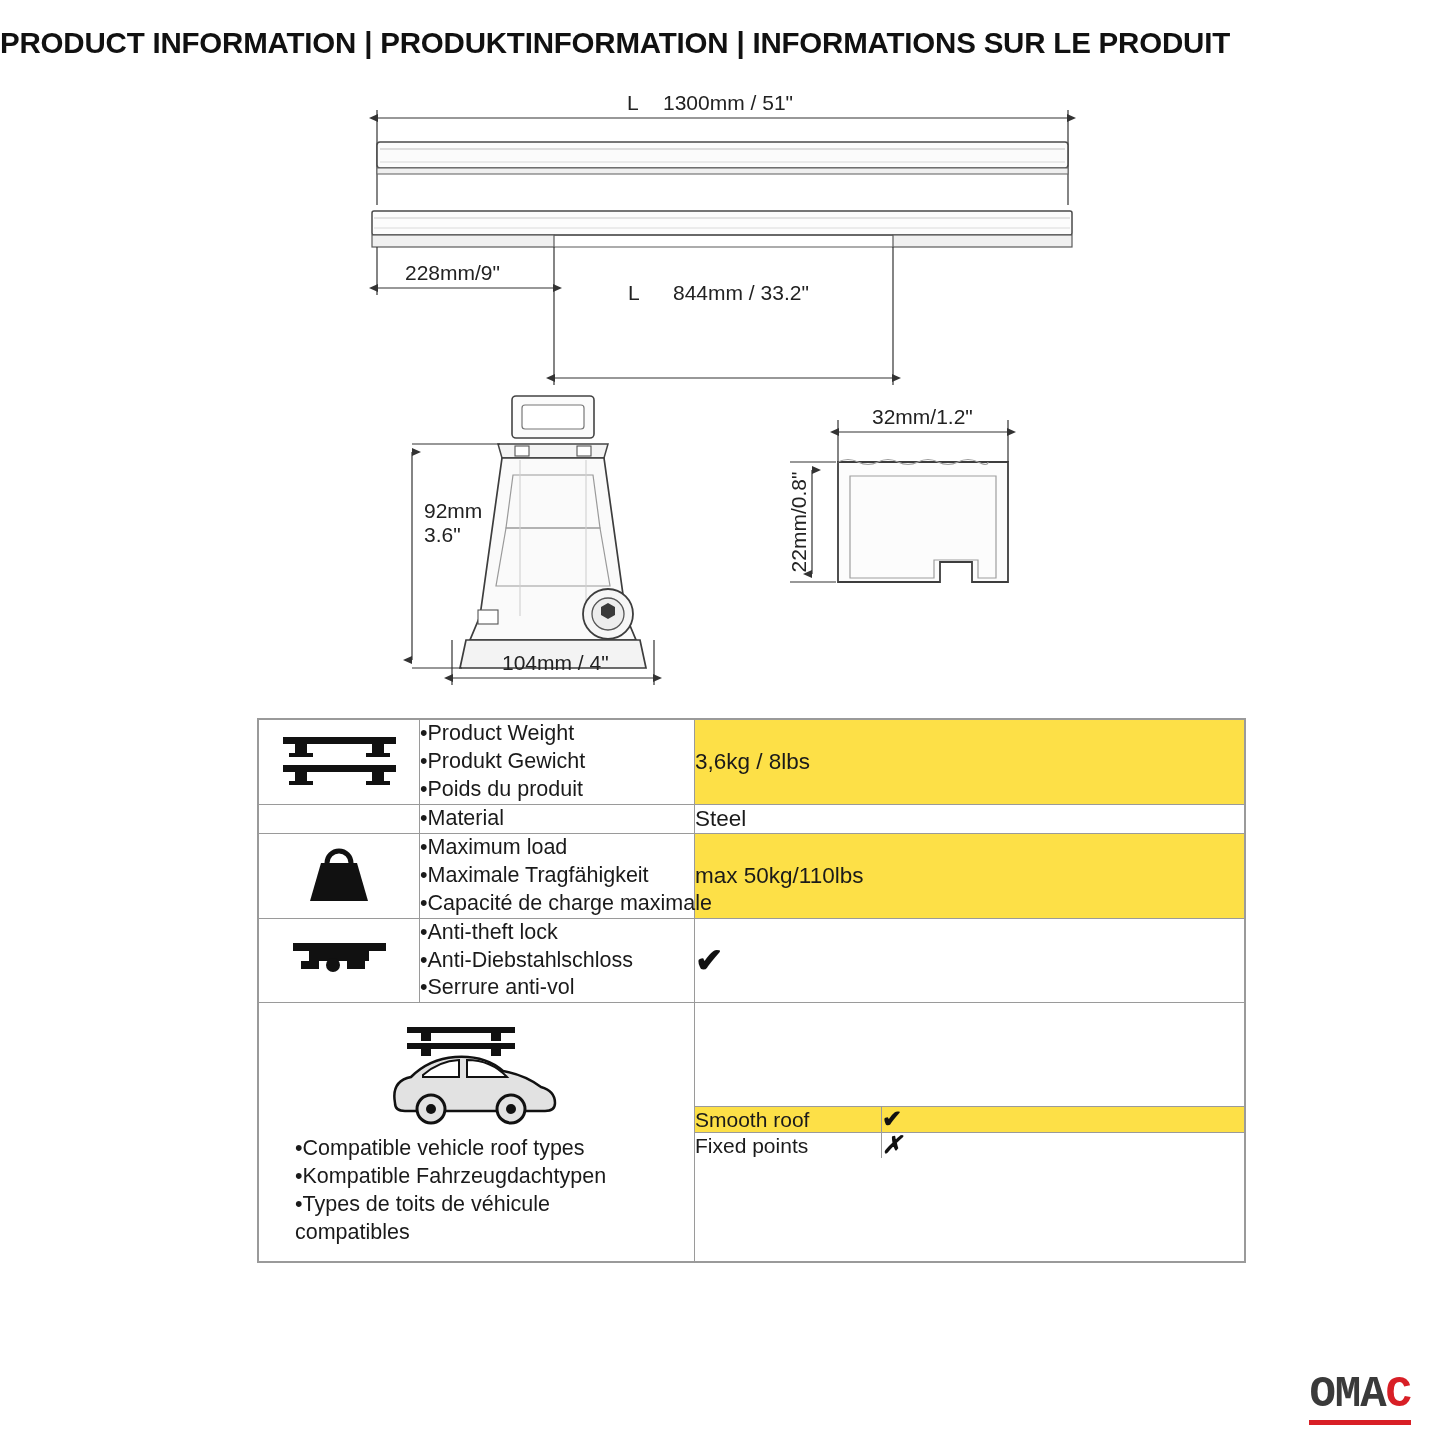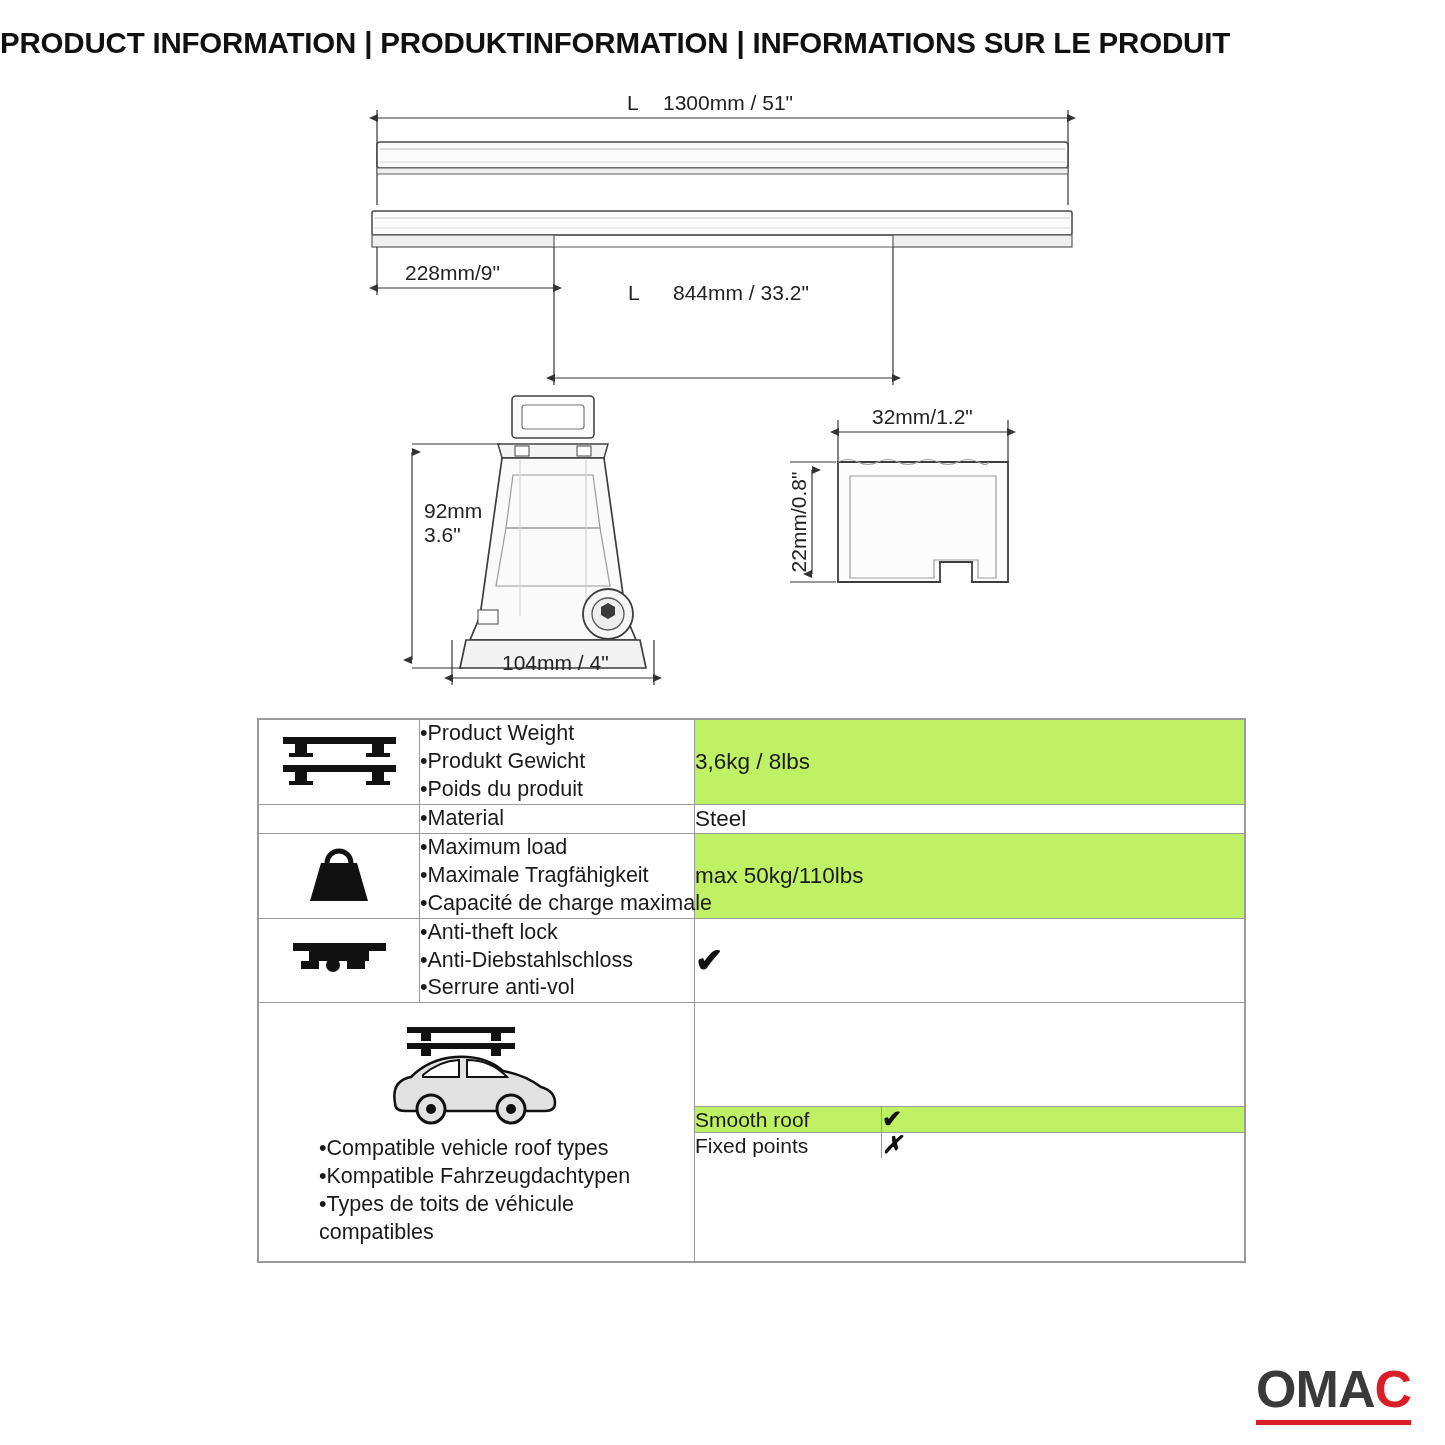--- a/index.html
+++ b/index.html
@@ -71,21 +71,21 @@
     line-height: 1.30;
     color: #1a1a1a;
     margin-top: 24px;
   }
   .cell-label .bullet-line { white-space: nowrap; }
   .cell-value {
     padding: 10px 18px;
     font-size: 22.5px;
     color: #1a1a1a;
   }
-  .row-shaded { background: #bef264; }
+  .row-shaded { background: #fde047; }
   .check {
     font-size: 34px;
     font-weight: bold;
     line-height: 1;
     color: #111;
   }
   .cross {
     font-size: 24px;
     font-weight: bold;
     line-height: 1;
@@ -98,37 +98,37 @@
     font-size: 21px;
     color: #1a1a1a;
   }
   .roof-mark {
     padding: 12px 18px;
     font-size: 21px;
   }
   .compat-label {
     font-size: 21.5px;
     line-height: 1.30;
-    padding: 4px 6px 14px 60px;
+    padding: 4px 6px 14px 36px;
     text-align: left;
   }
   .compat-icon-wrap {
     text-align: center;
     padding-top: 14px;
   }
 
   
   .logo {
     position: absolute;
     right: 34px;
     bottom: 26px;
-    font-size: 52px;
+    font-size: 44px;
     font-weight: bold;
     letter-spacing: -1px;
-    font-family: Liberation Sans, sans-serif;
+    font-family: Liberation Mono, monospace;
   }
   .logo .om { color: #3a3a3a; }
   .logo .a { color: #3a3a3a; }
   .logo .c { color: #d81f26; }
   .logo .underline {
     position: absolute;
     right: 0;
     bottom: -6px;
     width: 100%;
     height: 5px;

